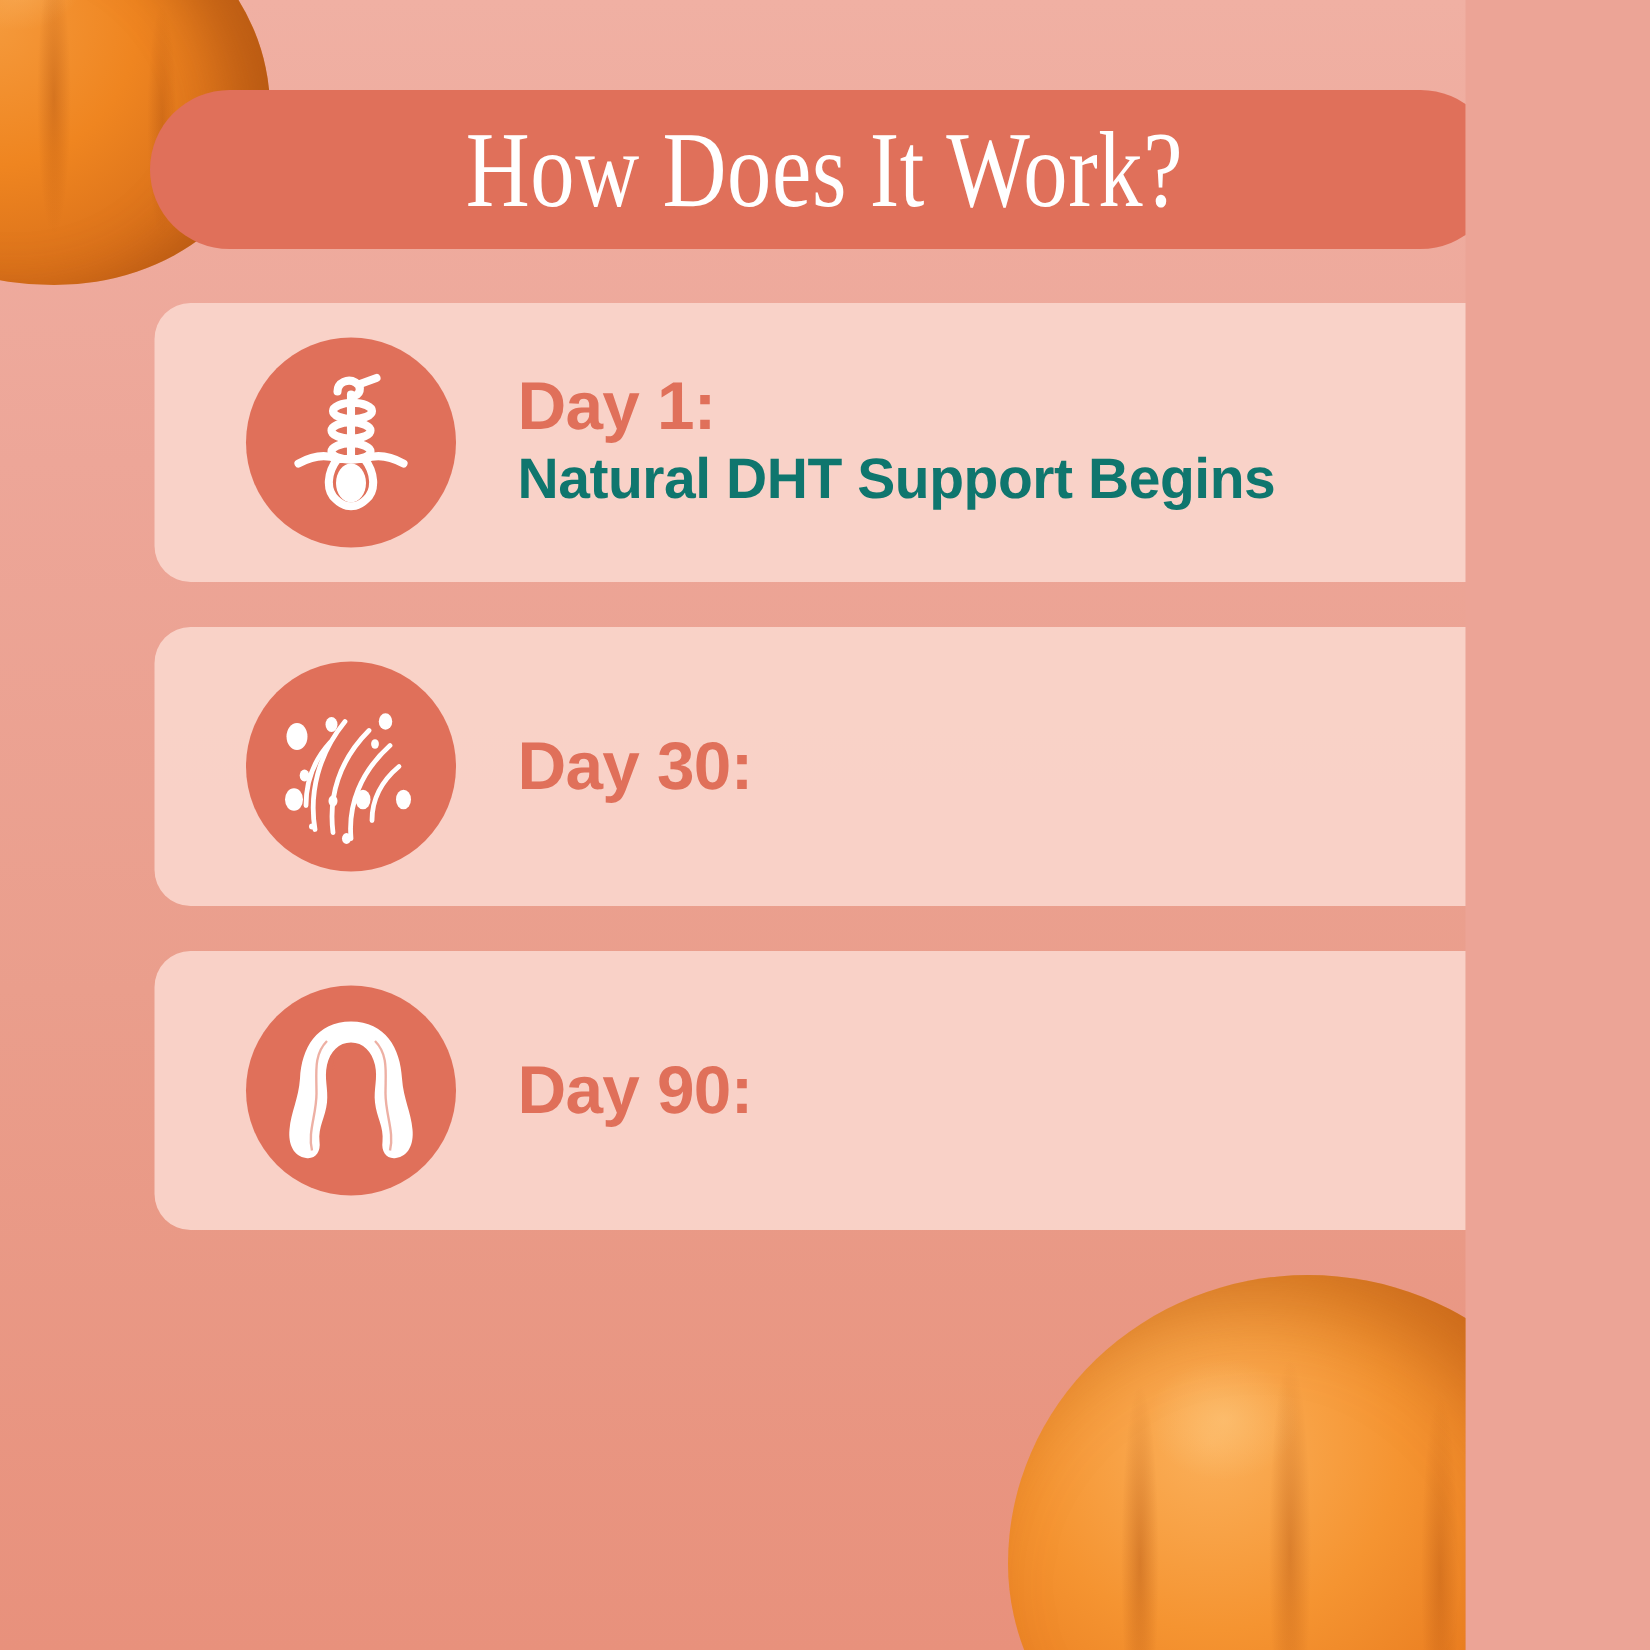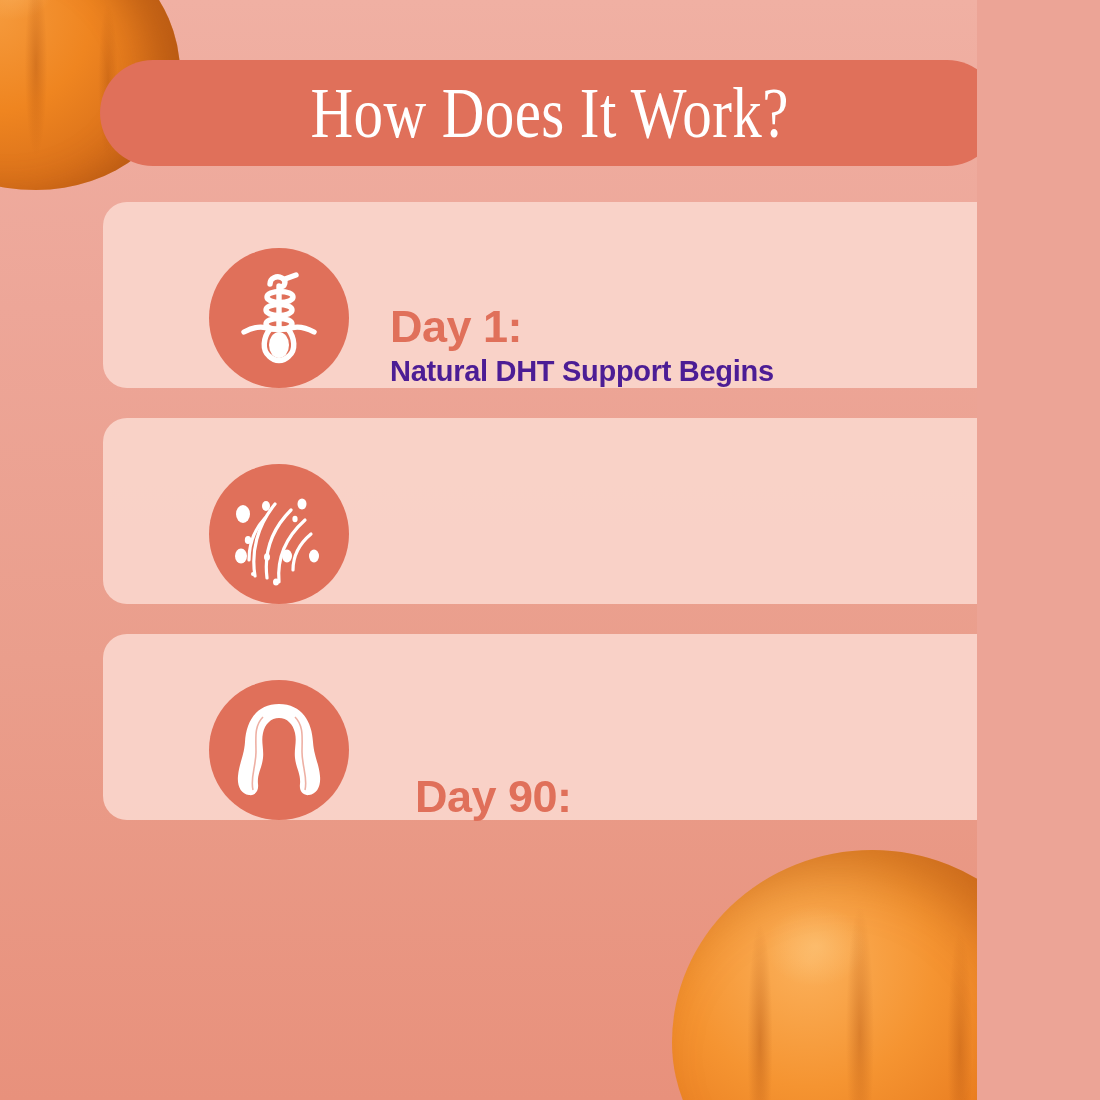--- a/index.html
+++ b/index.html
@@ -78,38 +78,38 @@
     transform:scaleX(.82);transform-origin:center;
     white-space:nowrap;
   }
 
   
   .cards{position:absolute;left:103px;top:202px;width:897px;}
   .card{
     position:relative;height:186px;margin-bottom:30px;
     background:rgba(250,213,203,.93);
     border-radius:24px;
-    display:flex;align-items:flex-end;padding-left:45px;
-  }
-  .card:last-child{margin-bottom:0;gap:25px;}
+    display:flex;align-items:center;
+  }
+  .card:last-child{margin-bottom:0;}
 
   .icon-wrap{
     width:140px;height:140px;margin-left:61px;flex:0 0 140px;
     border-radius:50%;background:#e0705a;
     display:flex;align-items:center;justify-content:center;
   }
   .icon-wrap svg{display:block;}
 
   .card-text{margin-left:41px;}
   .day-label{
     color:#e0705a;font-size:45px;font-weight:700;line-height:1.02;
     letter-spacing:-.5px;
   }
   .day-desc{
-    color:#4c1d95;font-size:29px;font-weight:600;line-height:1.18;
+    color:#0f766e;font-size:38px;font-weight:600;line-height:1.18;
     letter-spacing:-.3px;margin-top:4px;
   }
 </style>
 </head>
 <body>
 
 <div class="canvas">
 
   <div class="pumpkin" id="pumpkin-tl">
 
@@ -174,20 +174,21 @@
             <ellipse cx="58" cy="93" rx="3" ry="3.8"></ellipse>
             <ellipse cx="93" cy="40" rx="4.5" ry="5.5"></ellipse>
             <ellipse cx="105" cy="92" rx="5" ry="6.5"></ellipse>
             <ellipse cx="67" cy="118" rx="3" ry="3.6"></ellipse>
             <circle cx="44" cy="110" r="2"></circle>
             <ellipse cx="86" cy="55" rx="2.6" ry="3.2"></ellipse>
           </g>
         </svg>
       </div>
       <div class="card-text">
+        <div class="day-label">Day 30:</div>
       </div>
     </div>
 
     <div class="card">
       <div class="icon-wrap">
         <svg width="112" height="112" viewBox="0 0 112 112" aria-hidden="true">
           <path fill="#fff" d="M56 10 C33 10 23 28 22 48 C21 62 16 70 15 82 C14 92 18 100 26 101
             C32 102 36 97 35 90 C34 80 39 74 40 64 C41 55 38 48 40 39 C42 30 48 24 56 24
             C64 24 70 30 72 39 C74 48 71 55 72 64 C73 74 78 80 77 90 C76 97 80 102 86 101
             C94 100 98 92 97 82 C96 70 91 62 90 48 C89 28 79 10 56 10 Z"></path>

